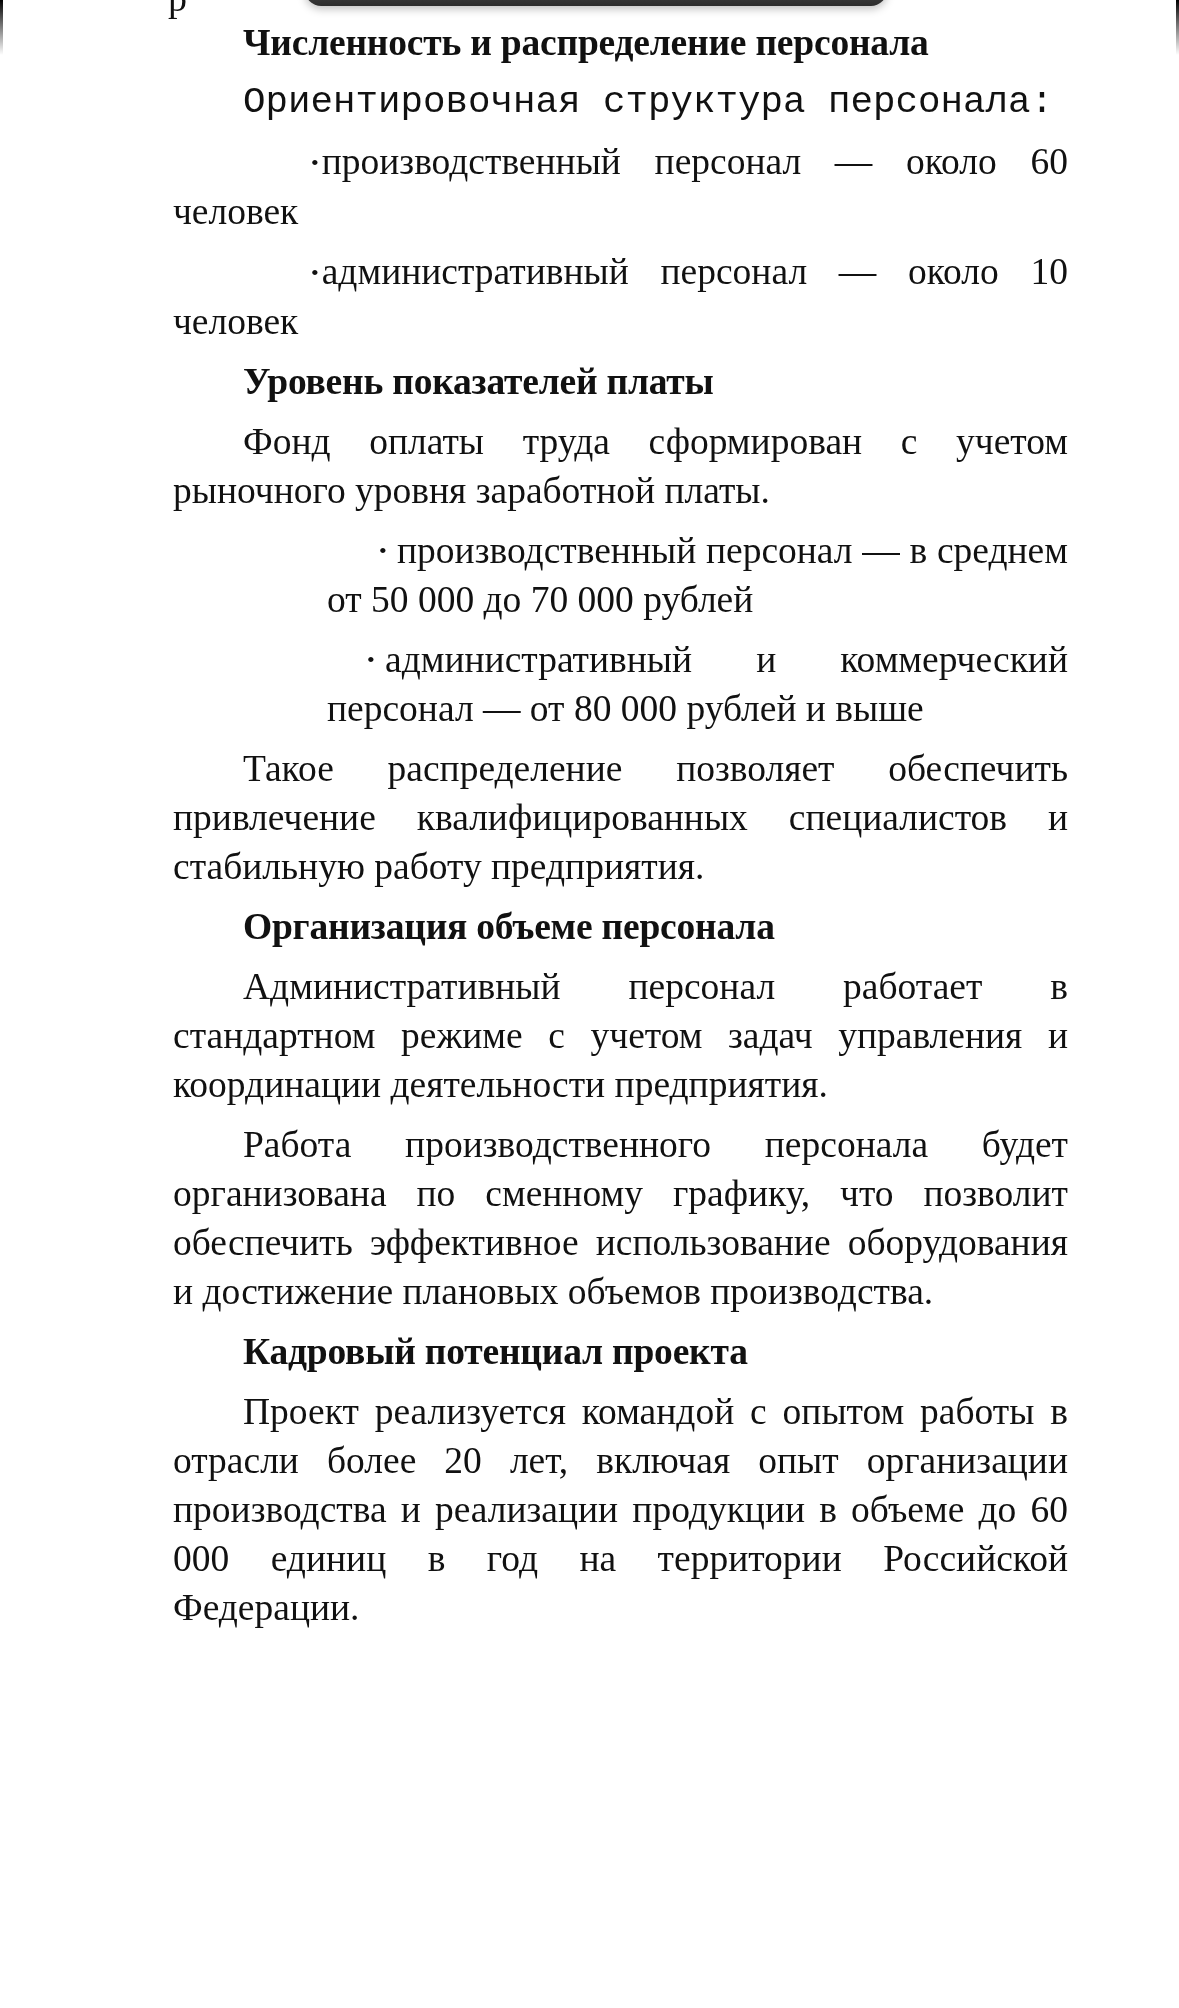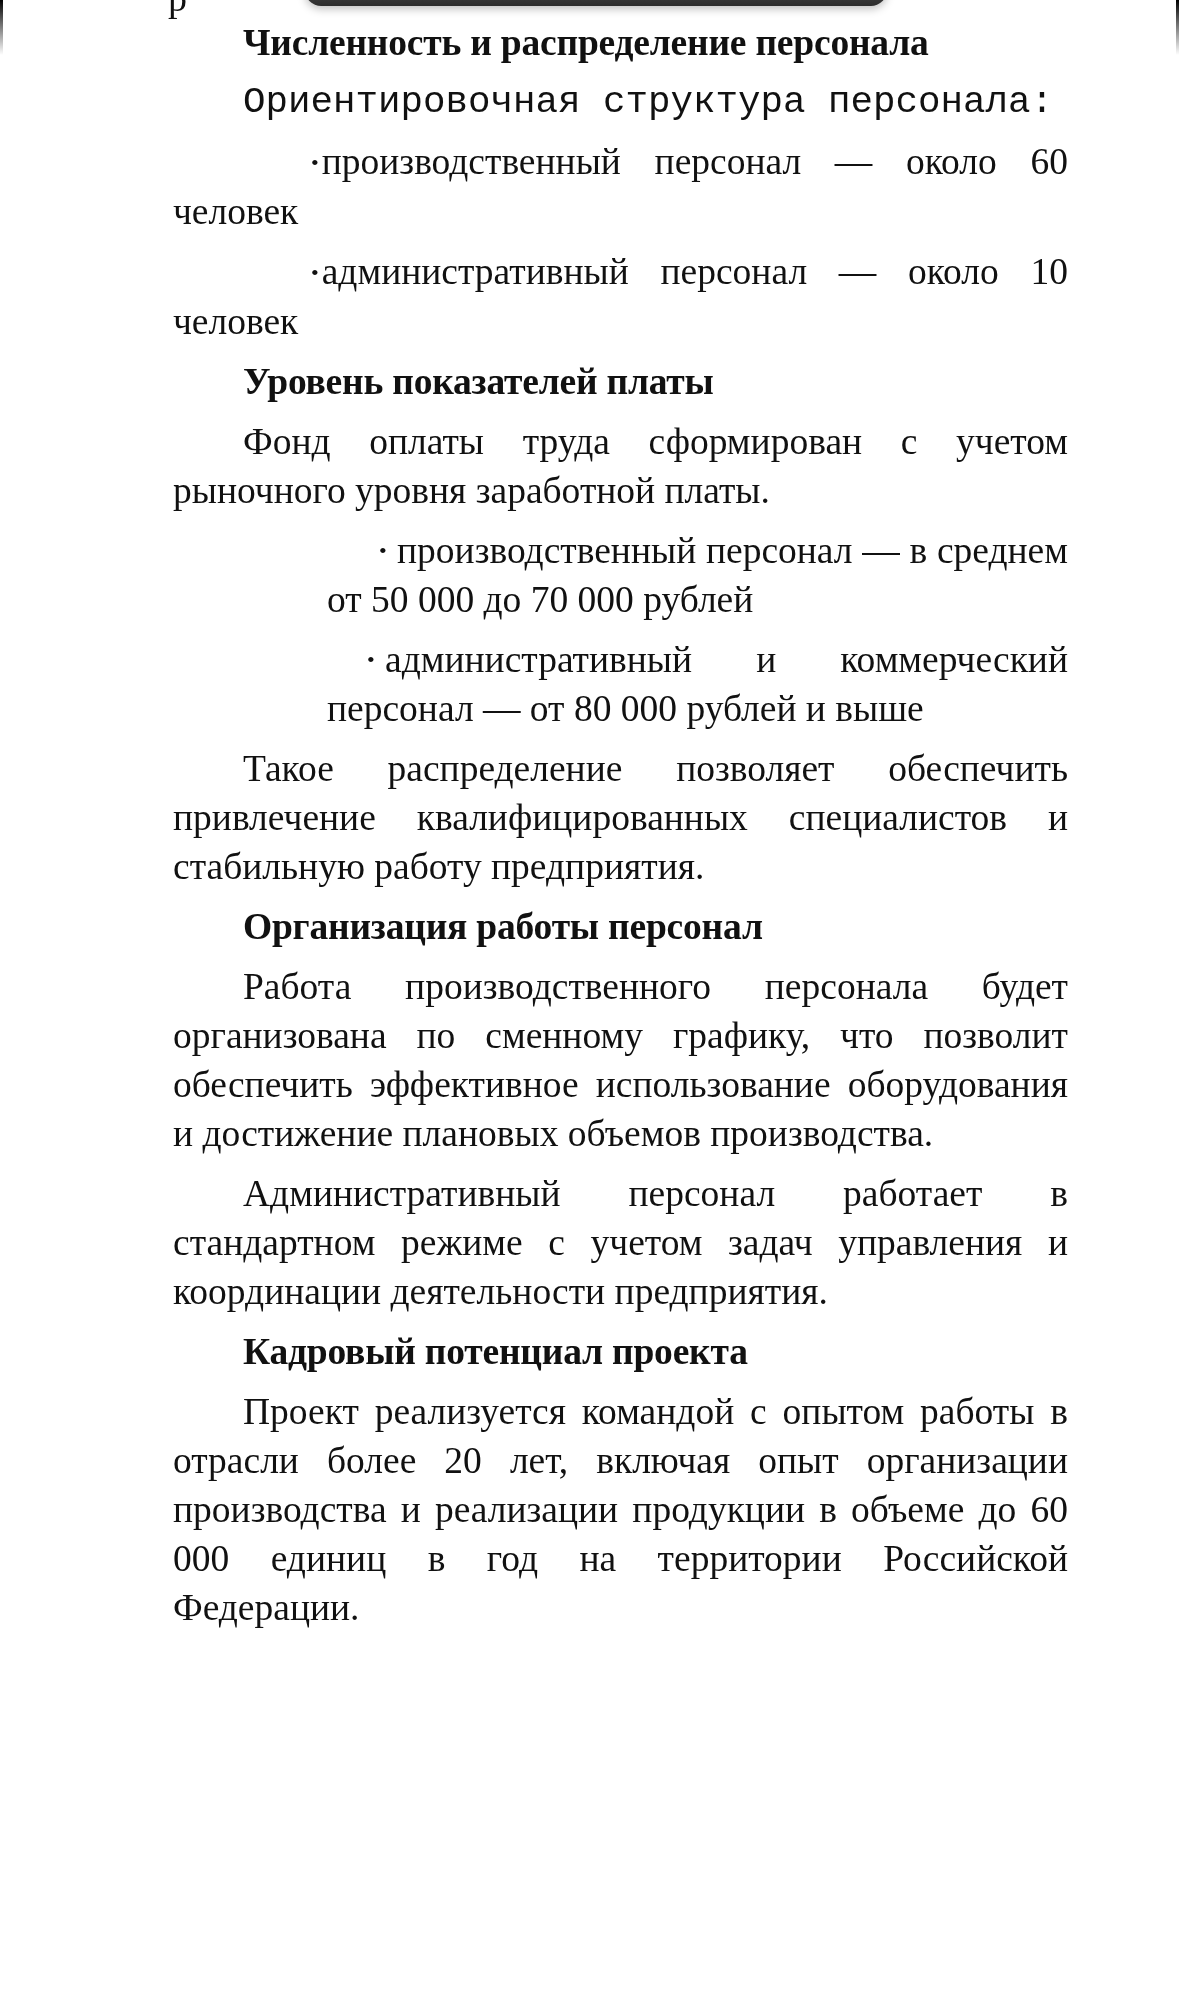--- a/index.html
+++ b/index.html
@@ -111,20 +111,20 @@
   <div class="para intro">Ориентировочная структура персонала:</div>
   <div class="bullet1"><span class="dot">•</span><span>производственный персонал — около 60 человек</span></div>
   <div class="bullet1"><span class="dot">•</span><span>административный персонал — около 10 человек</span></div>
 
   <div class="heading">Уровень показателей платы</div>
   <div class="para">Фонд оплаты труда сформирован с учетом рыночного уровня заработной платы.</div>
   <div class="bullet2 first-line-wide"><span class="dot">•</span><span>производственный персонал — в среднем от 50 000 до 70 000 рублей</span></div>
   <div class="bullet2 second-type"><span class="dot">•</span><span>административный и коммерческий персонал — от 80 000 рублей и выше</span></div>
   <div class="para">Такое распределение позволяет обеспечить привлечение квалифицированных специалистов и стабильную работу предприятия.</div>
 
-  <div class="heading">Организация работы персонал</div>
+  <div class="heading">Организация объеме персонала</div>
+  <div class="para">Административный персонал работает в стандартном режиме с учетом задач управления и координации деятельности предприятия.</div>
   <div class="para">Работа производственного персонала будет организована по сменному графику, что позволит обеспечить эффективное использование оборудования и достижение плановых объемов производства.</div>
-  <div class="para">Административный персонал работает в стандартном режиме с учетом задач управления и координации деятельности предприятия.</div>
 
   <div class="heading">Кадровый потенциал проекта</div>
   <div class="para">Проект реализуется командой с опытом работы в отрасли более 20 лет, включая опыт организации производства и реализации продукции в объеме до 60 000 единиц в год на территории Российской Федерации.</div>
 
 </div>
 
 </body></html>

